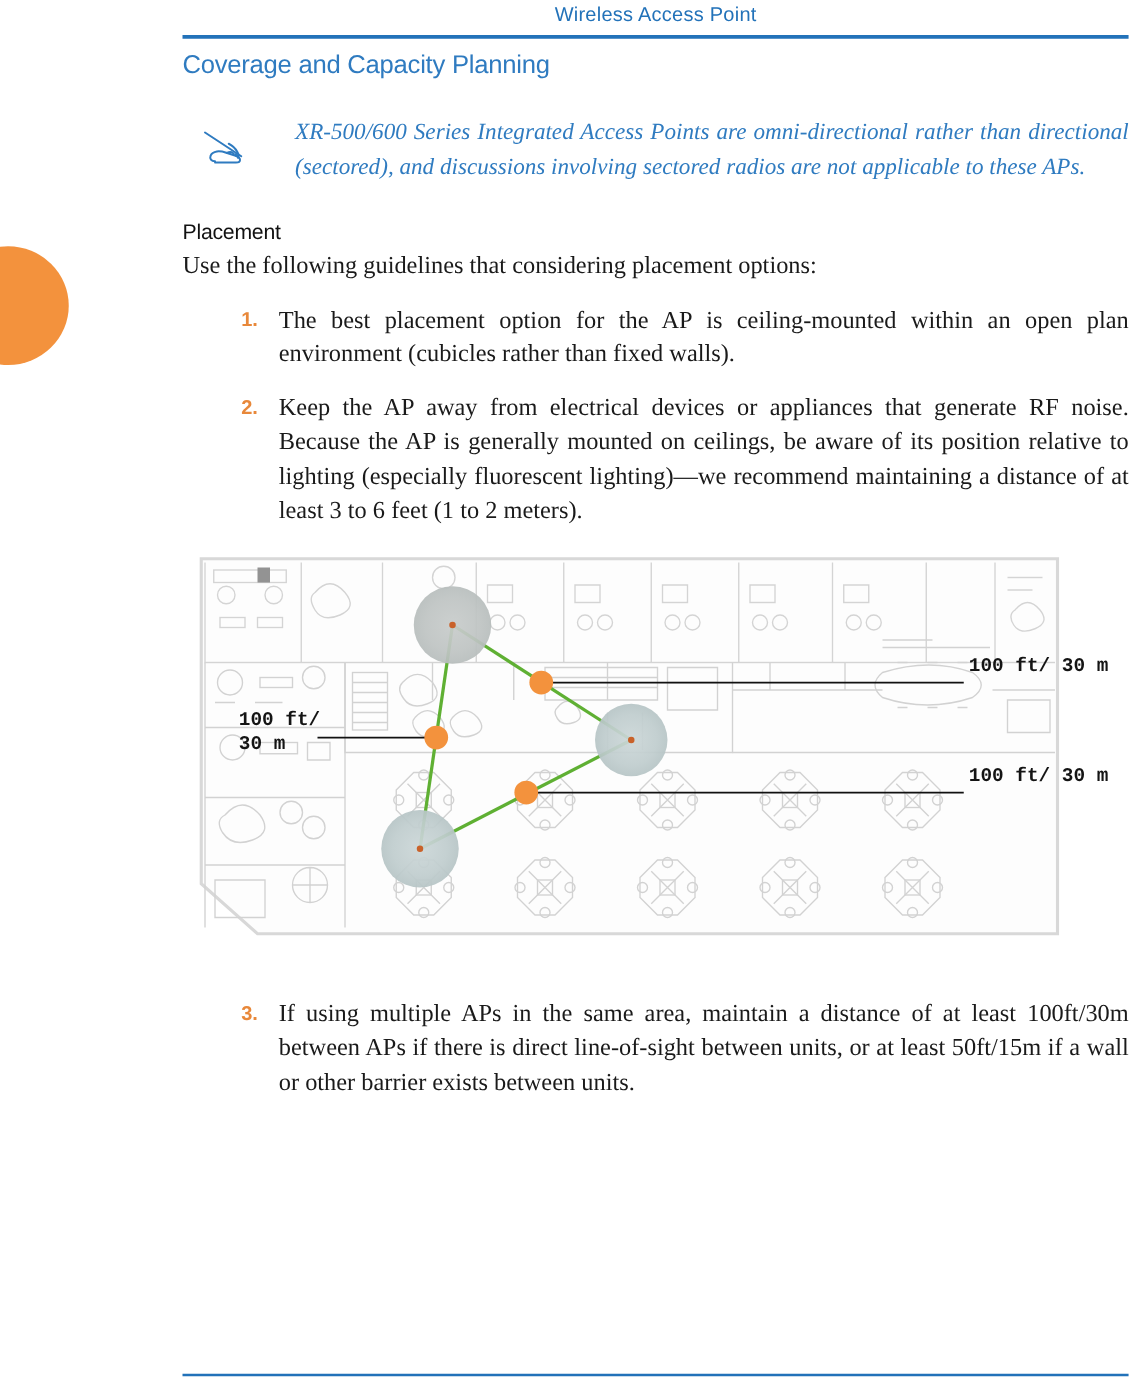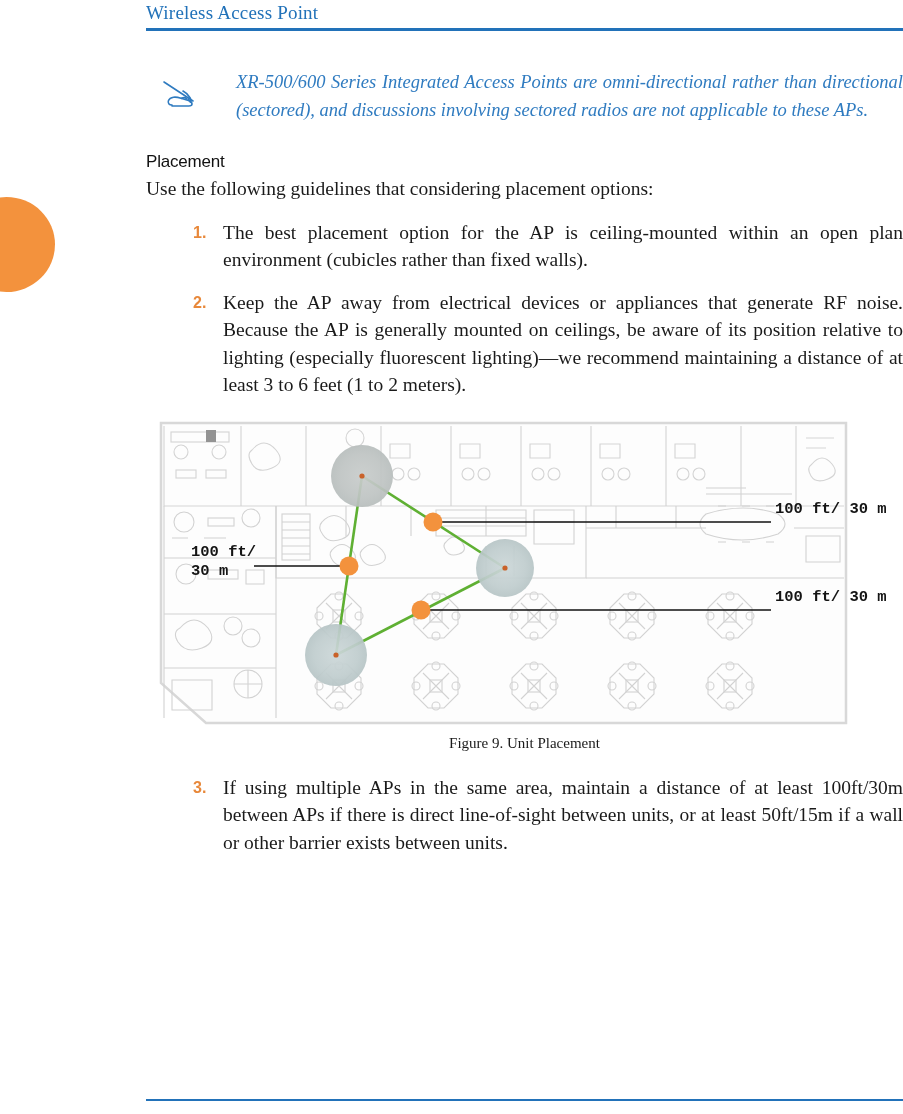--- a/index.html
+++ b/index.html
@@ -28,23 +28,23 @@
   }
 
   
   .page-header {
     position: absolute;
     left: 146px;
     top: 0;
     width: 757px;
   }
   .header-title {
-    text-align: left;
-    font-family: Liberation Serif, serif;
-    font-size: 19px;
+    text-align: center;
+    font-family: Liberation Sans, sans-serif;
+    font-size: 16px;
     color: #2272B9;
     letter-spacing: .2px;
     line-height: 22px;
     padding-top: 2px;
   }
   .header-rule {
     margin-top: 4px;
     height: 3px;
     background: #2272B9;
   }
@@ -181,20 +181,21 @@
 
 <div class="edge-tab"></div>
 
 <div class="page-header">
   <div class="header-title">Wireless Access Point</div>
   <div class="header-rule"></div>
 </div>
 
 <div class="content">
 
+  <h1 class="section-title">Coverage and Capacity Planning</h1>
 
 
   <div class="note">
     <div class="note-icon">
       <svg width="40" height="32" viewBox="0 0 40 32" aria-hidden="true">
         <g fill="none" stroke="#2F7BC0" stroke-width="1.6" stroke-linejoin="round" stroke-linecap="round">
           <path d="M2 4 L31 23"></path>
           <path d="M10 27 C7 27 5.5 25 6.5 22.5 C7.2 20.7 9 19.6 11.5 19.2
                    C14 18.8 16.5 19.4 19 20.2 L26.5 22.6
                    C28.5 23.3 30 24.6 30 26 C30 27.4 28.6 28 26.8 28 L10 28 Z"></path>
@@ -369,21 +370,20 @@
           <line x1="203" y1="148" x2="108" y2="148"></line>
         </g>
 
         <g>
           <circle cx="287" cy="104" r="9.5" fill="#F3923D"></circle>
           <circle cx="203" cy="148" r="9.5" fill="#F3923D"></circle>
           <circle cx="275" cy="192" r="9.5" fill="#F3923D"></circle>
         </g>
       </svg>
     </div>
-    <div class="figure-caption">Figure 9. Unit Placement</div>
   </div>
 
   <ol class="steps">
     <li>
       <span class="num">3.</span>
       <span>If using multiple APs in the same area, maintain a distance of at least 100ft/30m between APs if there is direct line-of-sight between units, or at least 50ft/15m if a wall or other barrier exists between units.</span>
     </li>
   </ol>
 
 </div>

